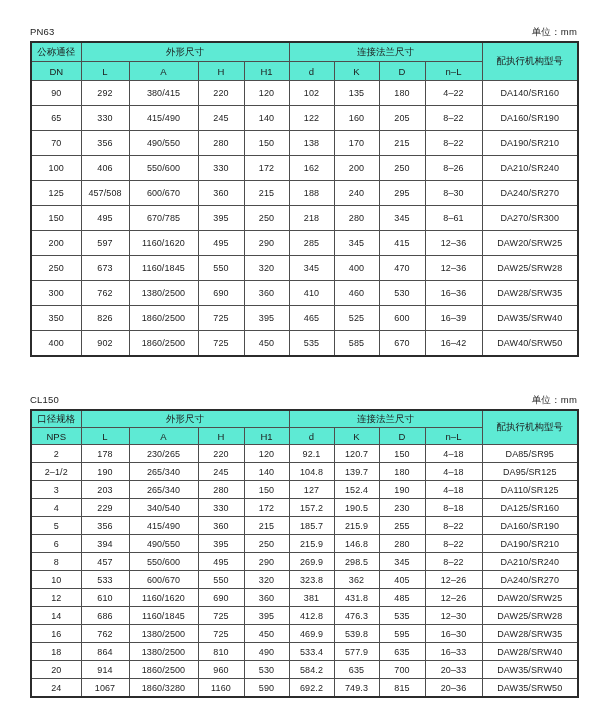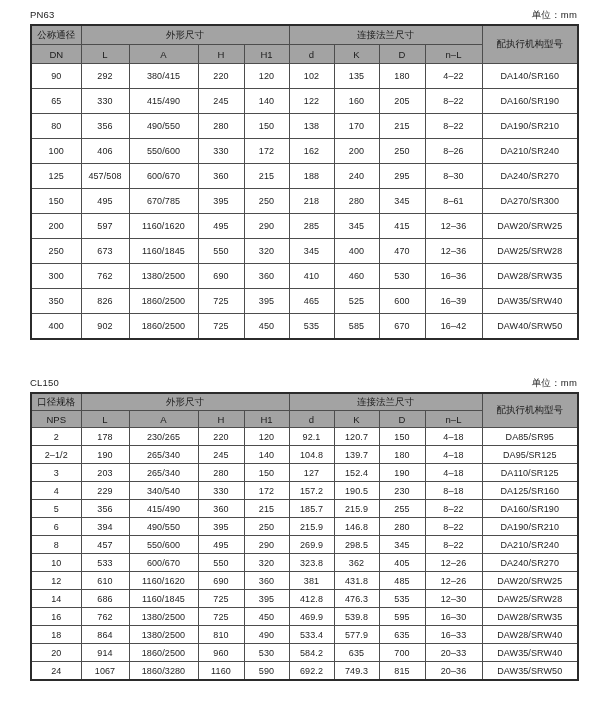--- a/index.html
+++ b/index.html
@@ -10,21 +10,21 @@
   body {
     width: 606px;
     height: 713px;
     font-family: "Liberation Sans", "DejaVu Sans", sans-serif;
     color: #1c1c1c;
     overflow: hidden;
   }
   .page {
     box-sizing: border-box;
     width: 606px;
-    padding: 9px 29px 0 30px;
+    padding: 26px 29px 0 30px;
   }
   .table-block { width: 547px; }
   .table-block.second { margin-top: 37px; }
   .caption-row {
     display: flex;
     justify-content: space-between;
     align-items: flex-end;
     font-size: 9.5px;
     line-height: 12px;
     margin-bottom: 3px;
@@ -41,21 +41,21 @@
   table.spec-table td {
     border: 1px solid #4d4d4d;
     text-align: center;
     vertical-align: middle;
     padding: 0;
     font-weight: normal;
     white-space: nowrap;
     overflow: hidden;
   }
   table.spec-table thead th {
-    background: #a3a3a3;
+    background: #5eead4;
     font-size: 9.5px;
   }
   table.spec-table tbody td {
     background: #ffffff;
     font-size: 9px;
     letter-spacing: 0.1px;
   }
   .t1 thead th { height: 18px; }
   .t1 tbody td { height: 24px; }
   .t2 thead th { height: 16px; }
@@ -122,21 +122,21 @@
             <td>415/490</td>
             <td>245</td>
             <td>140</td>
             <td>122</td>
             <td>160</td>
             <td>205</td>
             <td>8–22</td>
             <td>DA160/SR190</td>
           </tr>
           <tr>
-            <td>80</td>
+            <td>70</td>
             <td>356</td>
             <td>490/550</td>
             <td>280</td>
             <td>150</td>
             <td>138</td>
             <td>170</td>
             <td>215</td>
             <td>8–22</td>
             <td>DA190/SR210</td>
           </tr>

